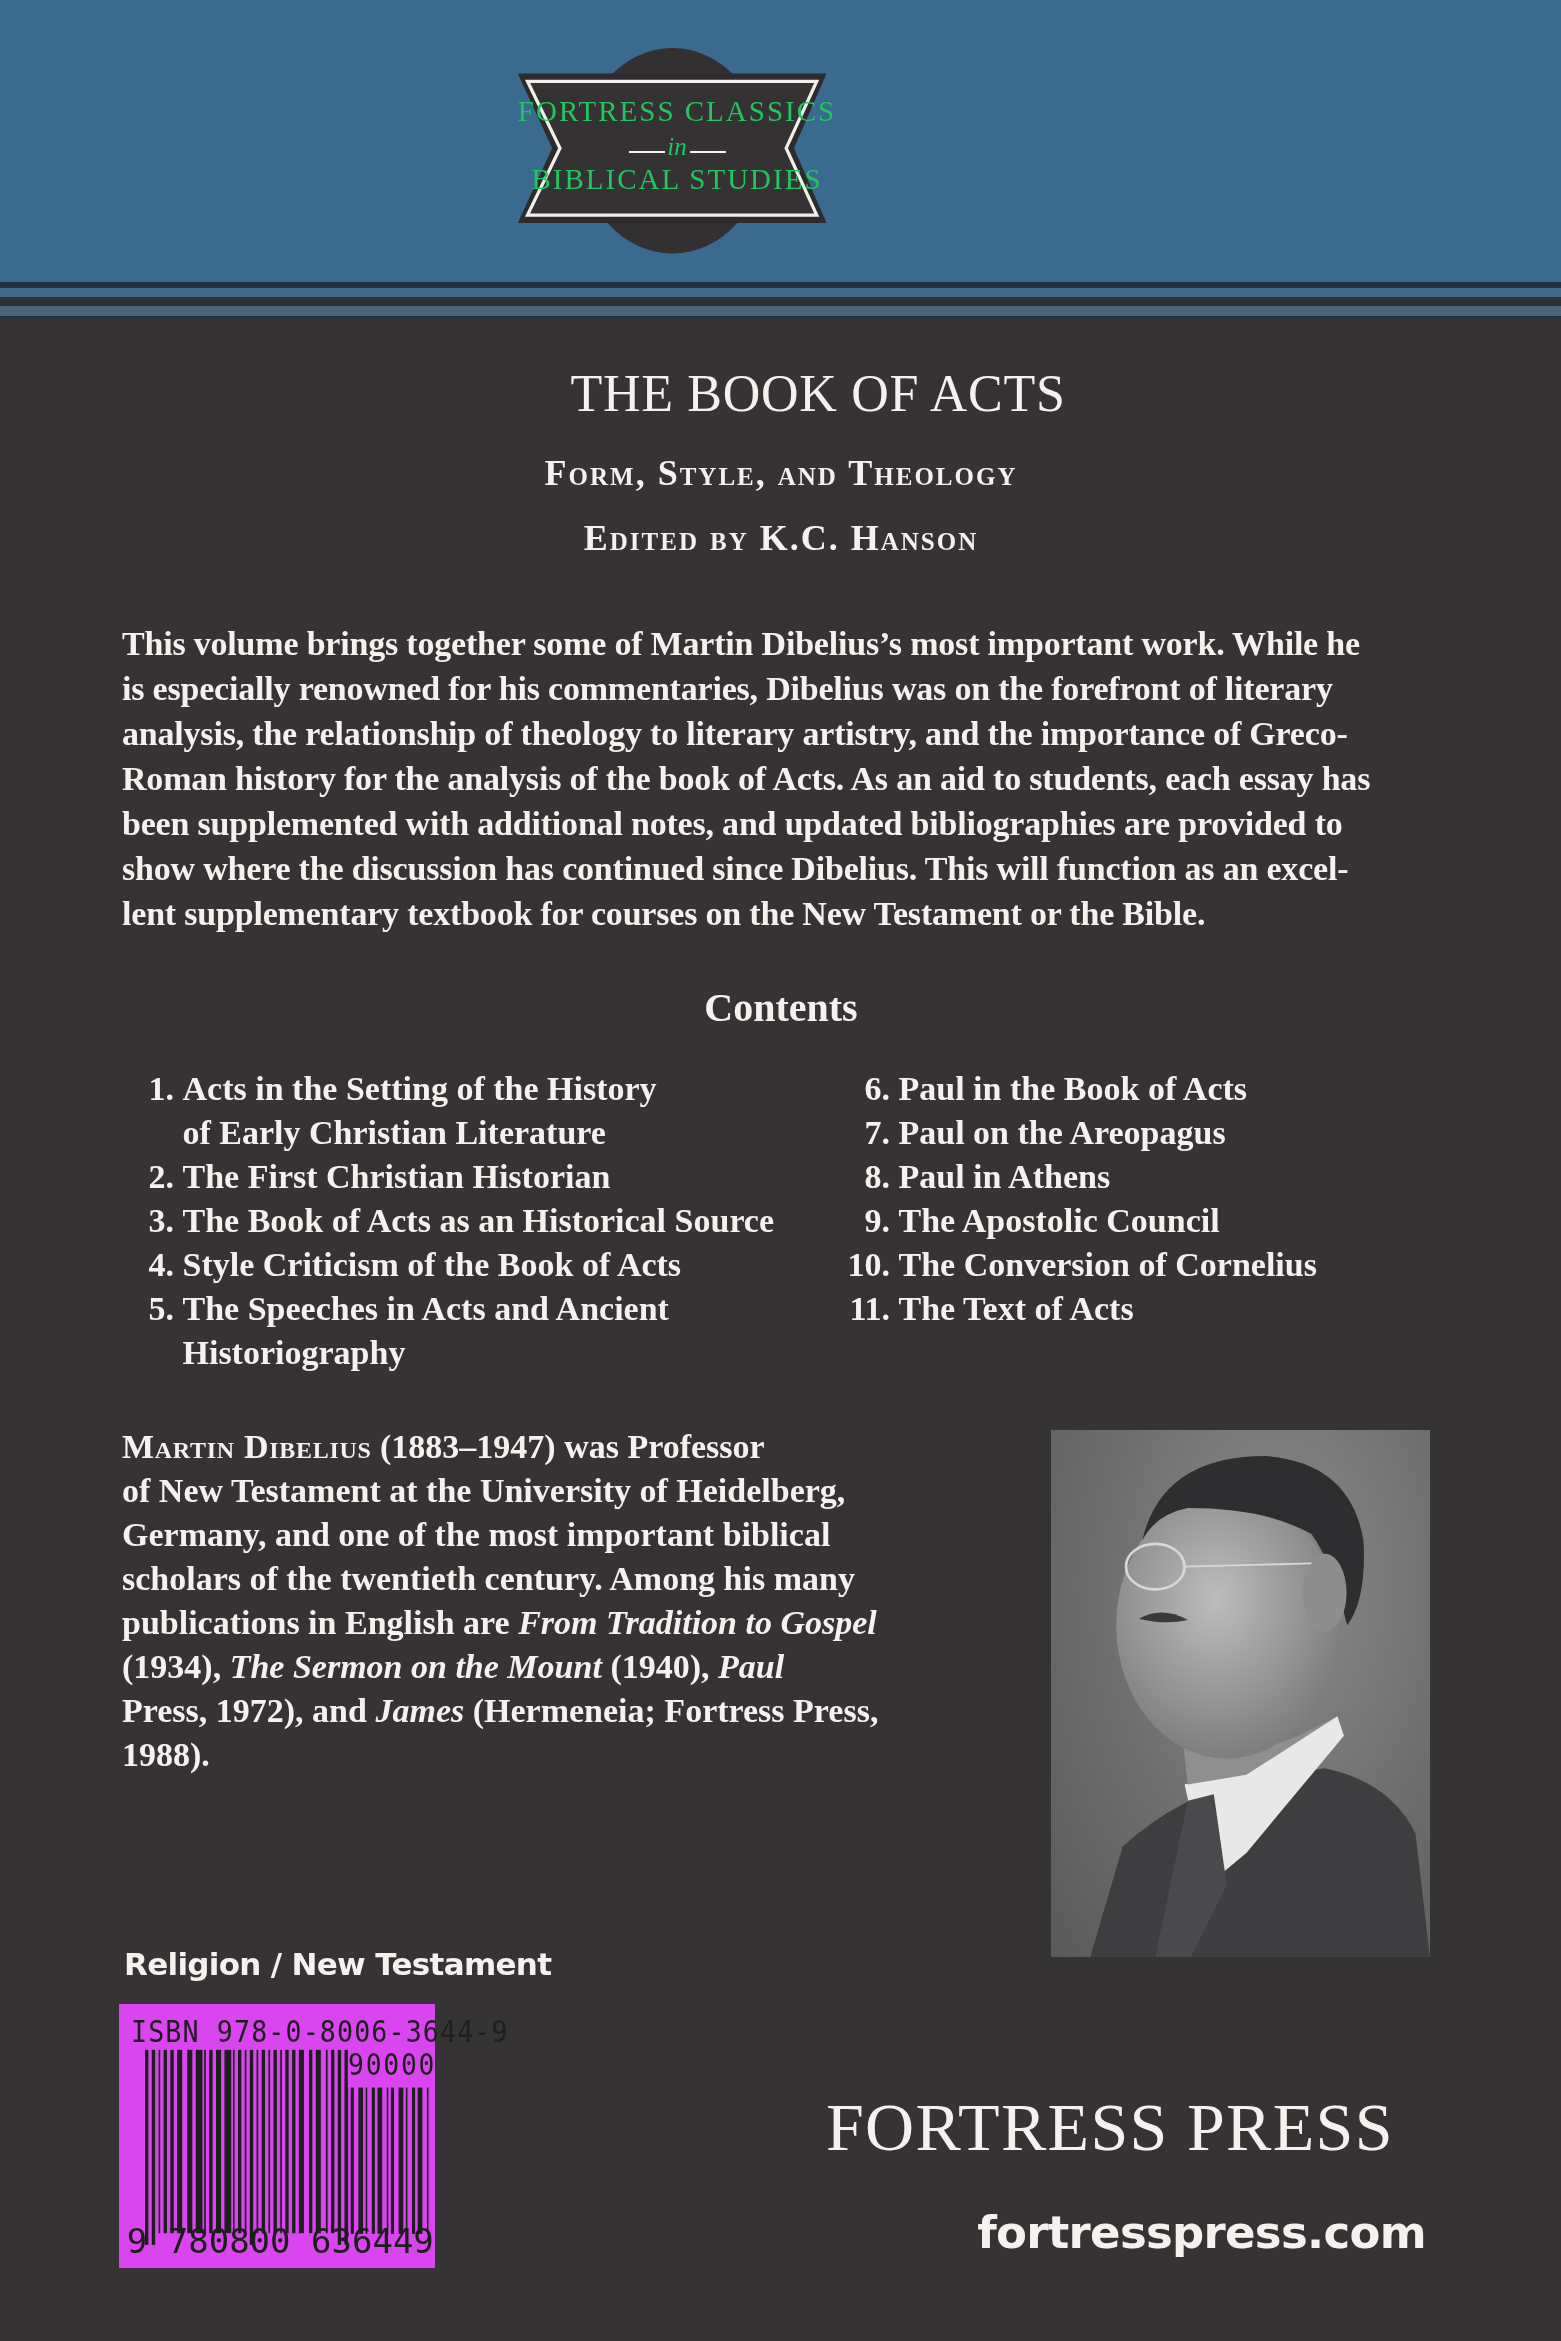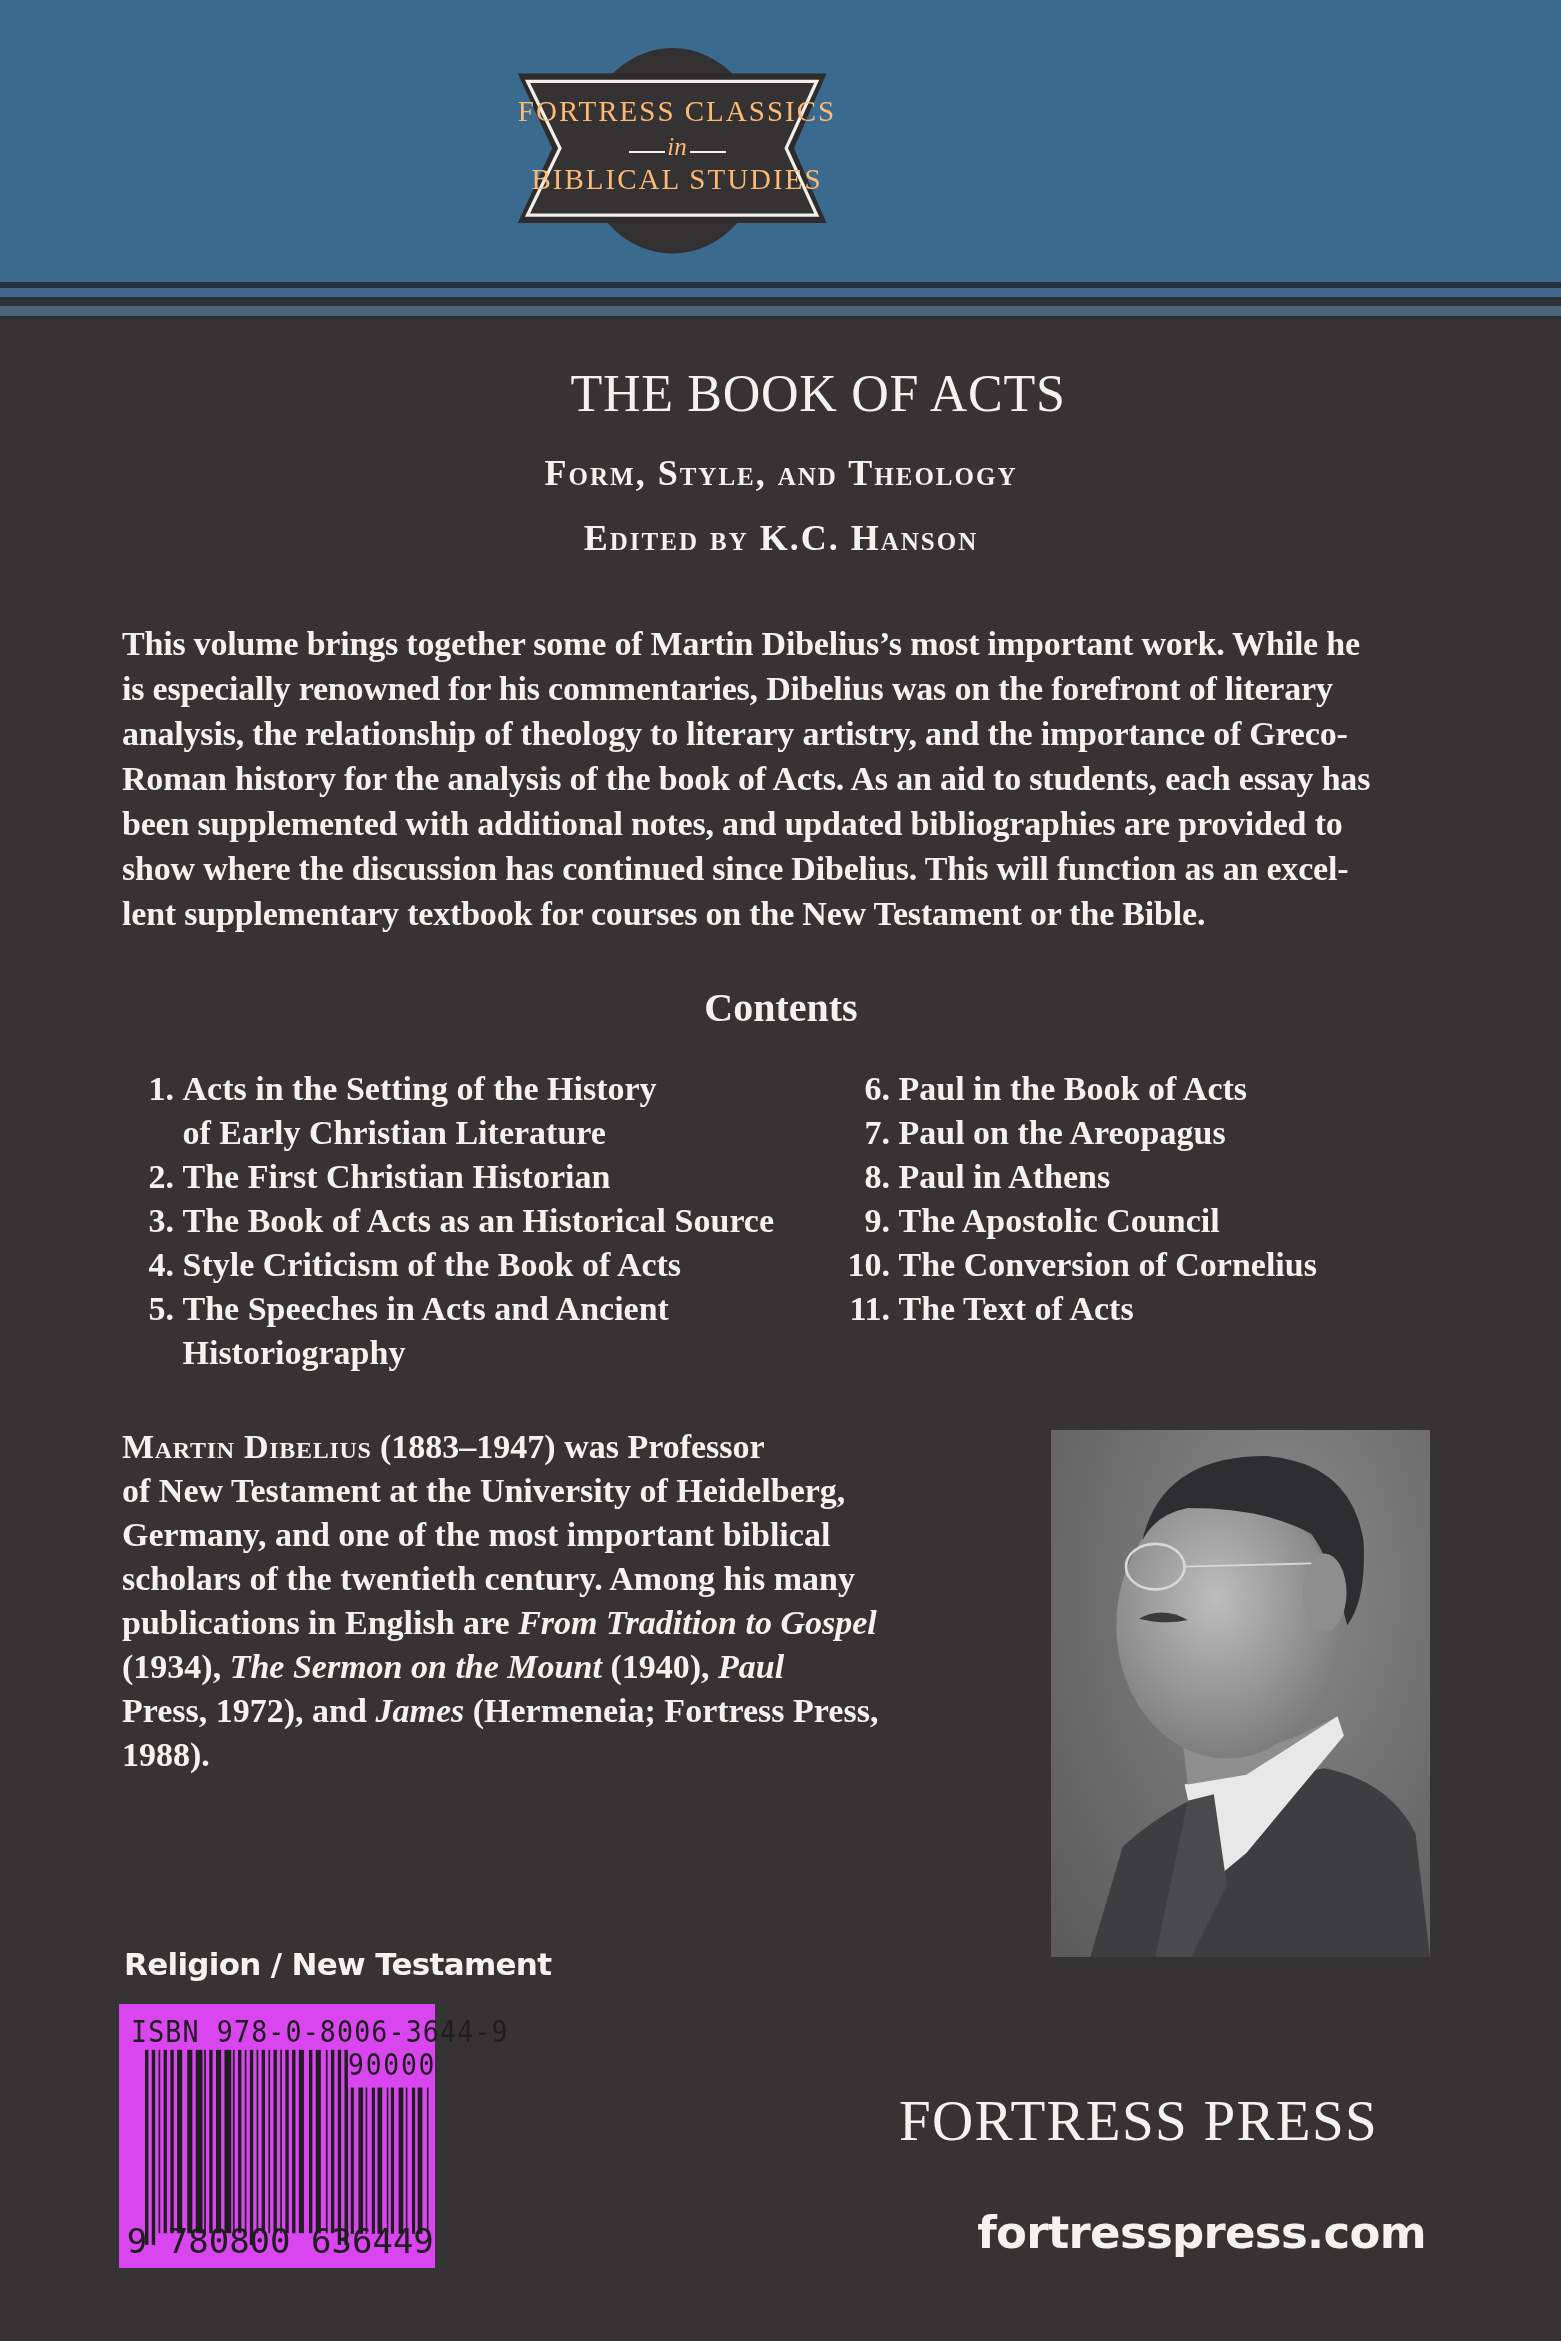--- a/index.html
+++ b/index.html
@@ -19,21 +19,21 @@
   #stripe-2 { top: 288px; height: 9.8px; background: #43698a; }
   #stripe-3 { top: 297px; height: 8.5px; background: #2b3339; }
   #stripe-4 { top: 306px; height: 9.8px; background: #4b6478; }
   #stripe-5 { top: 316px; height: 2.6px;  background: #26323b; }
 
   
   #series-badge { left: 508px; top: 39px; width: 338px; height: 234px; }
   #series-badge svg { width: 338px; height: 234px; display: block; }
   .badge-text {
     position: absolute; left: 0; width: 338px; text-align: center;
-    color: #fdba74; font-family: "Liberation Serif", "DejaVu Serif", serif;
+    color: #22c55e; font-family: "Liberation Serif", "DejaVu Serif", serif;
     letter-spacing: 2px;
   }
   #badge-line1 { top: 56px; font-size: 29px; }
   #badge-line2 { top: 94px; font-size: 25px; font-style: italic; letter-spacing: 0; }
   #badge-line3 { top: 124px; font-size: 29px; }
   .badge-rule { position: absolute; top: 112px; height: 2px; width: 36px; background: #f5f3ee; }
   #badge-rule-left { left: 121px; }
   #badge-rule-right { left: 182px; }
 
   
@@ -82,21 +82,21 @@
   
   #barcode-box { left: 119px; top: 2004px; width: 316px; height: 264px; background: #d946ef; }
   #barcode-box svg { width: 316px; height: 264px; display: block; }
   .bc-text { position: absolute; color: #1e1e1e; font-family: "DejaVu Sans Mono", "Liberation Mono", monospace; white-space: nowrap; }
   #isbn-text { left: 11.7px; top: 9px; font-size: 31px; letter-spacing: 1.3px; transform: scaleX(0.86); transform-origin: left top; }
   #price-code { left: 229px; top: 43px; font-size: 30px; letter-spacing: 2px; transform: scaleX(0.88); transform-origin: left top; }
   #ean-text { left: 7.8px; top: 217px; font-size: 34px; letter-spacing: 0; }
 
   
   #publisher-name {
-    left: 826px; top: 2088px; width: 625px; text-align: center; font-size: 57px;
+    left: 826px; top: 2088px; width: 625px; text-align: left; font-size: 68px;
     letter-spacing: 1.3px; white-space: nowrap; font-weight: normal;
   }
   #publisher-url {
     left: 957px; top: 2206px; width: 489px; text-align: center;
     font-family: "DejaVu Sans", "Liberation Sans", sans-serif; font-weight: bold; font-size: 45px;
     letter-spacing: -0.7px; white-space: nowrap;
   }
 </style>
 </head>
 <body>

